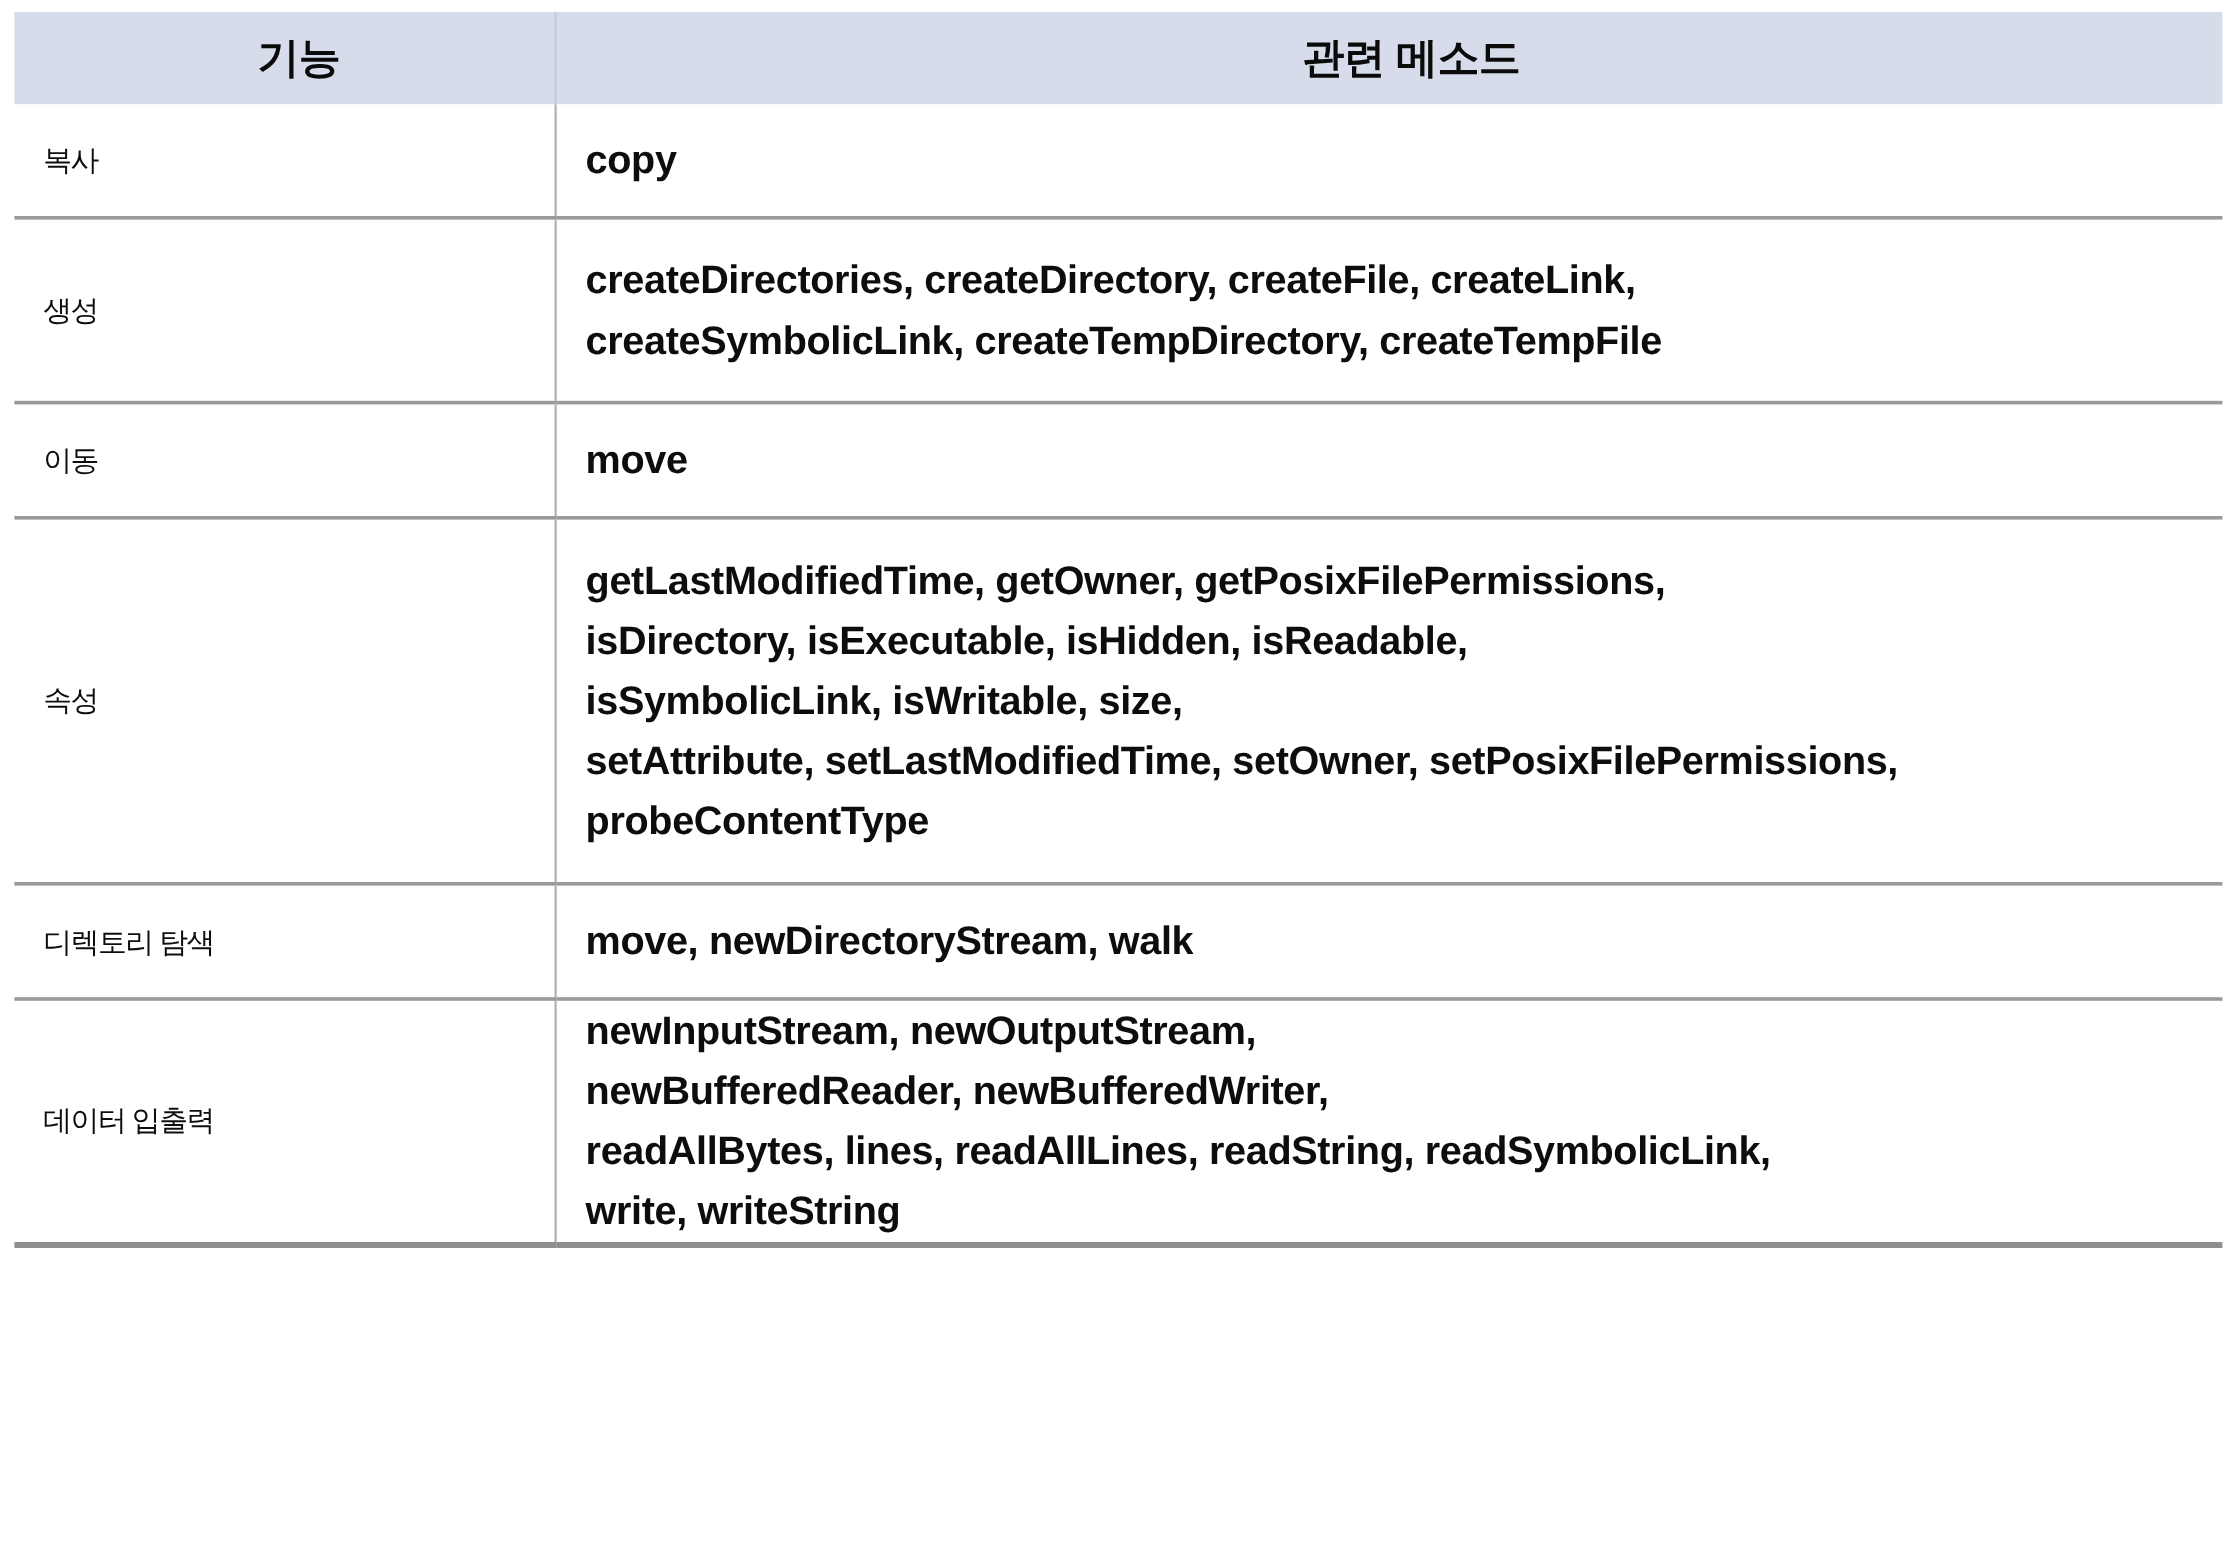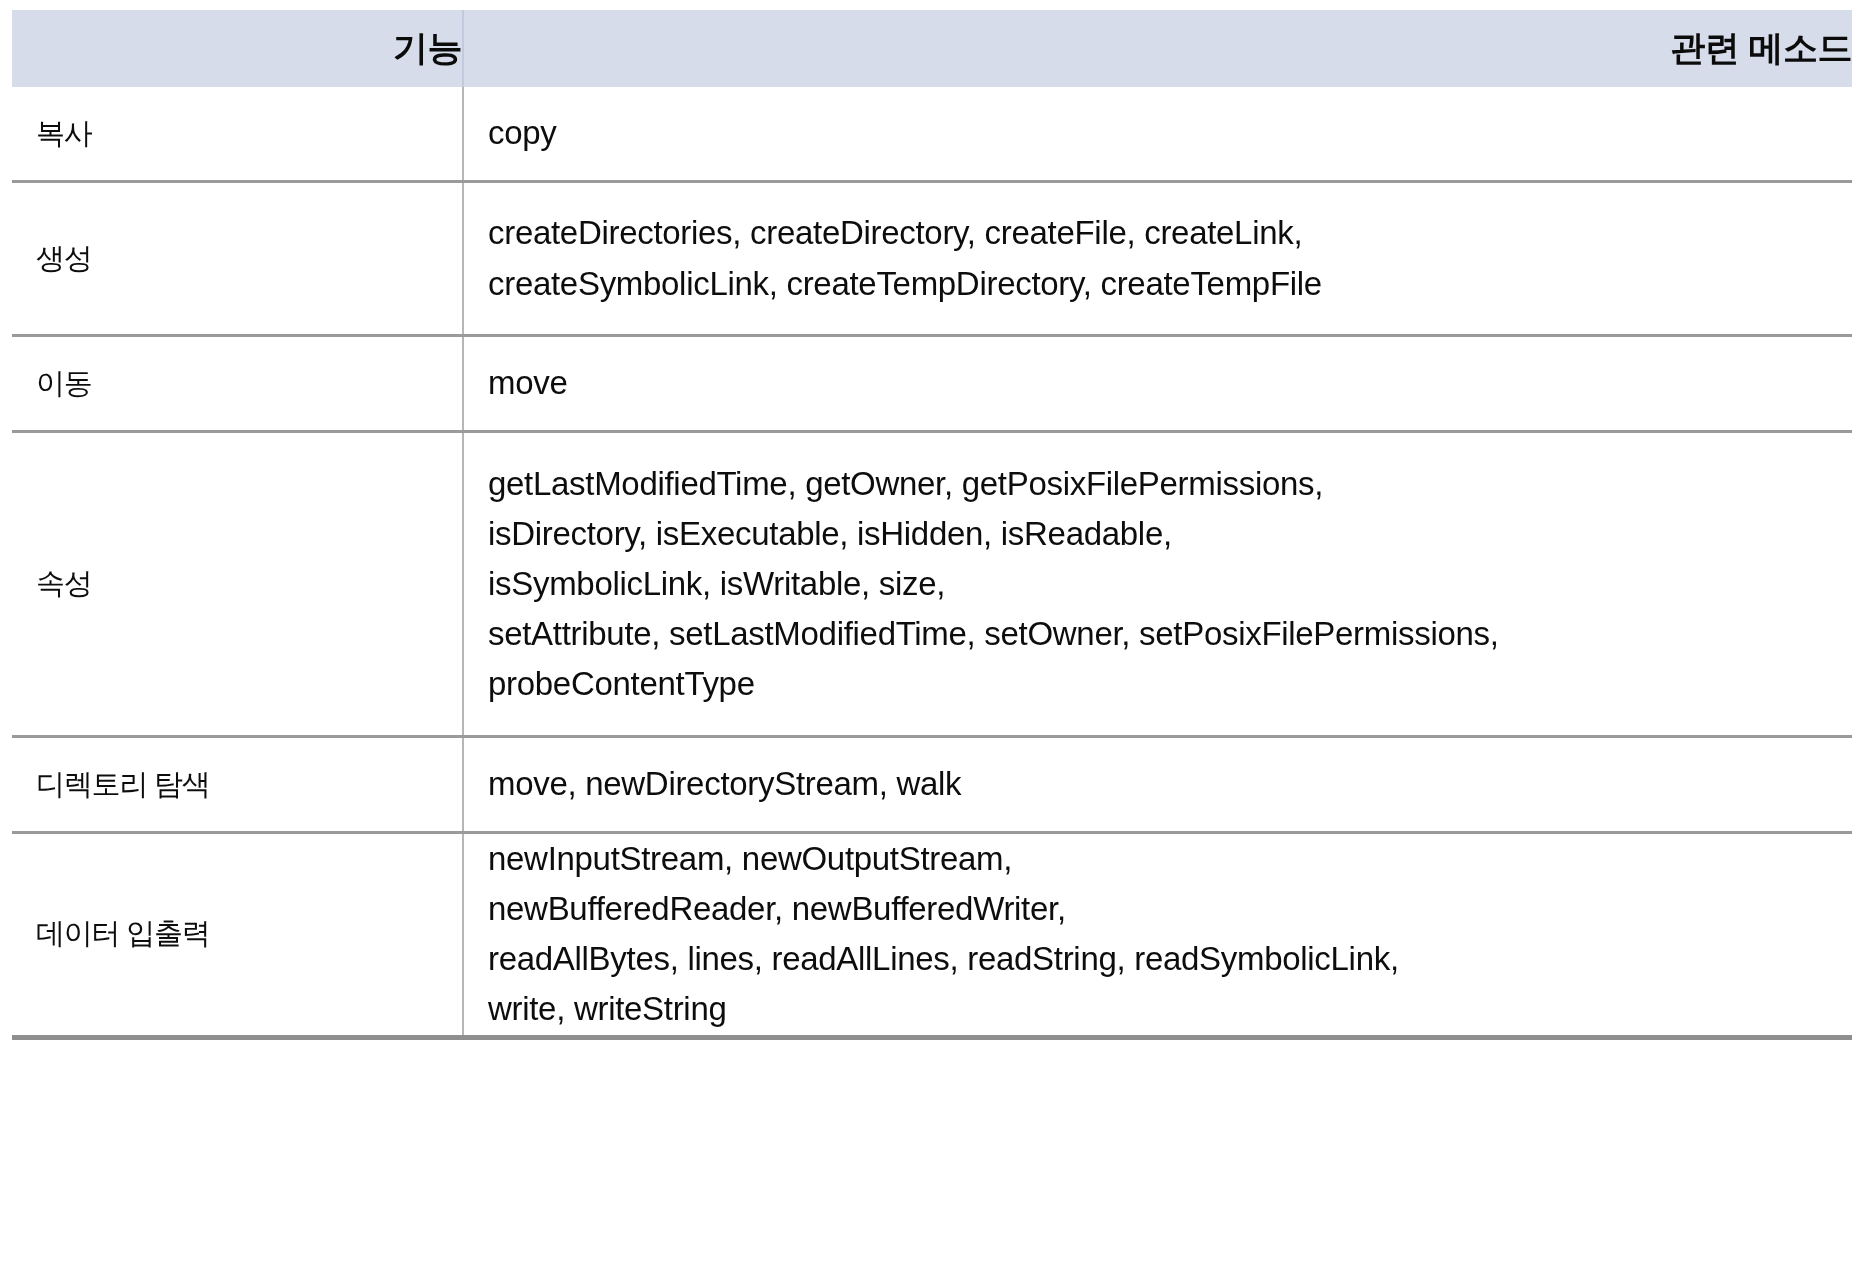--- a/index.html
+++ b/index.html
@@ -41,21 +41,21 @@
   table.methods-table col.c2 { width: 1389px; }
 
   
   thead tr.header-row th {
     background: #d6dce9;
     border: none;
     padding: 0;
     margin: 0;
     height: 77px;
     vertical-align: middle;
-    text-align: right;
+    text-align: center;
     font-weight: bold;
     font-size: 35px;
     color: #0b0b0b;
     letter-spacing: -0.5px;
     font-family: "Liberation Sans", "DejaVu Sans", sans-serif;
   }
   thead tr.header-row th.h1 { padding-left: 24px; }
   thead tr.header-row th.h2 { padding-left: 36px; border-left: 2px solid #c4cade; }
 
   
@@ -64,40 +64,41 @@
     padding: 0;
     vertical-align: middle;
     color: #0d0d0d;
     background: #ffffff;
   }
   tbody tr.data-row:first-child > td {
     border-top: none;
   }
   tbody tr.data-row > td.feature-cell {
     padding-left: 24px;
-    font-size: 29px;
+    font-size: 24px;
     letter-spacing: -1.2px;
     white-space: nowrap;
     font-family: "Liberation Sans", "DejaVu Sans", sans-serif;
   }
   tbody tr.data-row > td.methods-cell {
     padding-left: 24px;
     border-left: 2px solid #b6b6b6;
     font-size: 33px;
     line-height: 1.52;
     letter-spacing: -0.3px;
     font-family: "Liberation Sans", "DejaVu Sans", sans-serif;
   }
 
   tbody tr.data-row > td .methods-lines {
     display: block;
   }
   tbody tr.data-row > td .methods-lines .mline {
     display: block;
     white-space: nowrap;
+    font-weight: bold;
   }
 
   
   tr[data-lines="1"] > td { height: 93px; }
   tr[data-lines="2"] > td { height: 151px; }
   tr[data-lines="5"] > td { height: 302px; }
 
   tfoot tr.table-bottom td {
     padding: 0;
     height: 0;

